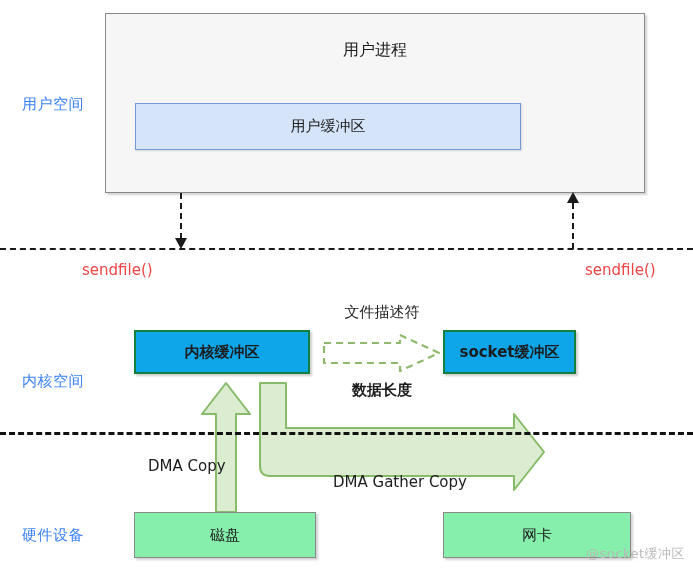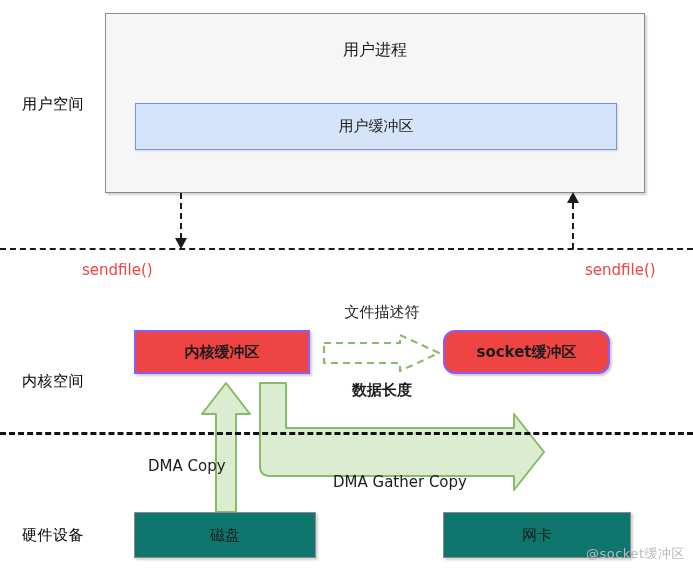--- a/index.html
+++ b/index.html
@@ -15,21 +15,21 @@
     width: 693px;
     height: 573px;
     background: #ffffff;
     overflow: hidden;
   }
 
   
   .zone-label {
     position: absolute;
     font-size: 15px;
-    color: #000000;
+    color: #3b82f6;
     letter-spacing: 0.5px;
     white-space: nowrap;
     font-family: "DejaVu Sans", "Liberation Sans", sans-serif;
   }
 
   
   .user-process-box {
     position: absolute;
     left: 105px;
     top: 13px;
@@ -48,21 +48,21 @@
     text-align: center;
     font-size: 16px;
     color: #1c1c1c;
   }
 
   
   .user-buffer-box {
     position: absolute;
     left: 135px;
     top: 103px;
-    width: 482px;
+    width: 386px;
     height: 47px;
     background: #d6e4f9;
     border: 1px solid #6f9ad4;
     box-shadow: 1px 1px 2px rgba(0,0,0,0.12);
     box-sizing: border-box;
     display: flex;
     align-items: center;
     justify-content: center;
   }
   .user-buffer-label {
@@ -109,35 +109,35 @@
     border-left: 6px solid transparent;
     border-right: 6px solid transparent;
     border-bottom: 11px solid #1a1a1a;
   }
 
   
   .kernel-box {
     position: absolute;
     top: 330px;
     height: 44px;
-    background: #ef4444;
-    border: 2px solid #8b5cf6;
+    background: #0ea5e9;
+    border: 2px solid #15803d;
     box-shadow: 2px 2px 2px rgba(0,0,0,0.2);
     box-sizing: border-box;
     display: flex;
     align-items: center;
     justify-content: center;
   }
   .kernel-box .lbl {
     font-size: 15px;
     color: #1c1c1c;
     font-weight: 600;
   }
   #kernel-buffer { left: 134px; width: 176px; }
-  #socket-buffer { left: 443px; width: 167px; border-radius: 12px; }
+  #socket-buffer { left: 443px; width: 133px; }
 
   
   .fd-arrow {
     position: absolute;
     left: 322px;
     top: 333px;
     width: 120px;
     height: 40px;
   }
   .mid-label {
@@ -151,21 +151,21 @@
   
   .green-arrow {
     position: absolute;
   }
 
   
   .hw-box {
     position: absolute;
     top: 512px;
     height: 46px;
-    background: #0f766e;
+    background: #86efac;
     border: 1px solid #8a8a8a;
     box-shadow: 2px 2px 2px rgba(0,0,0,0.18);
     box-sizing: border-box;
     display: flex;
     align-items: center;
     justify-content: center;
   }
   .hw-box .lbl {
     font-size: 15px;
     color: #1c1c1c;

